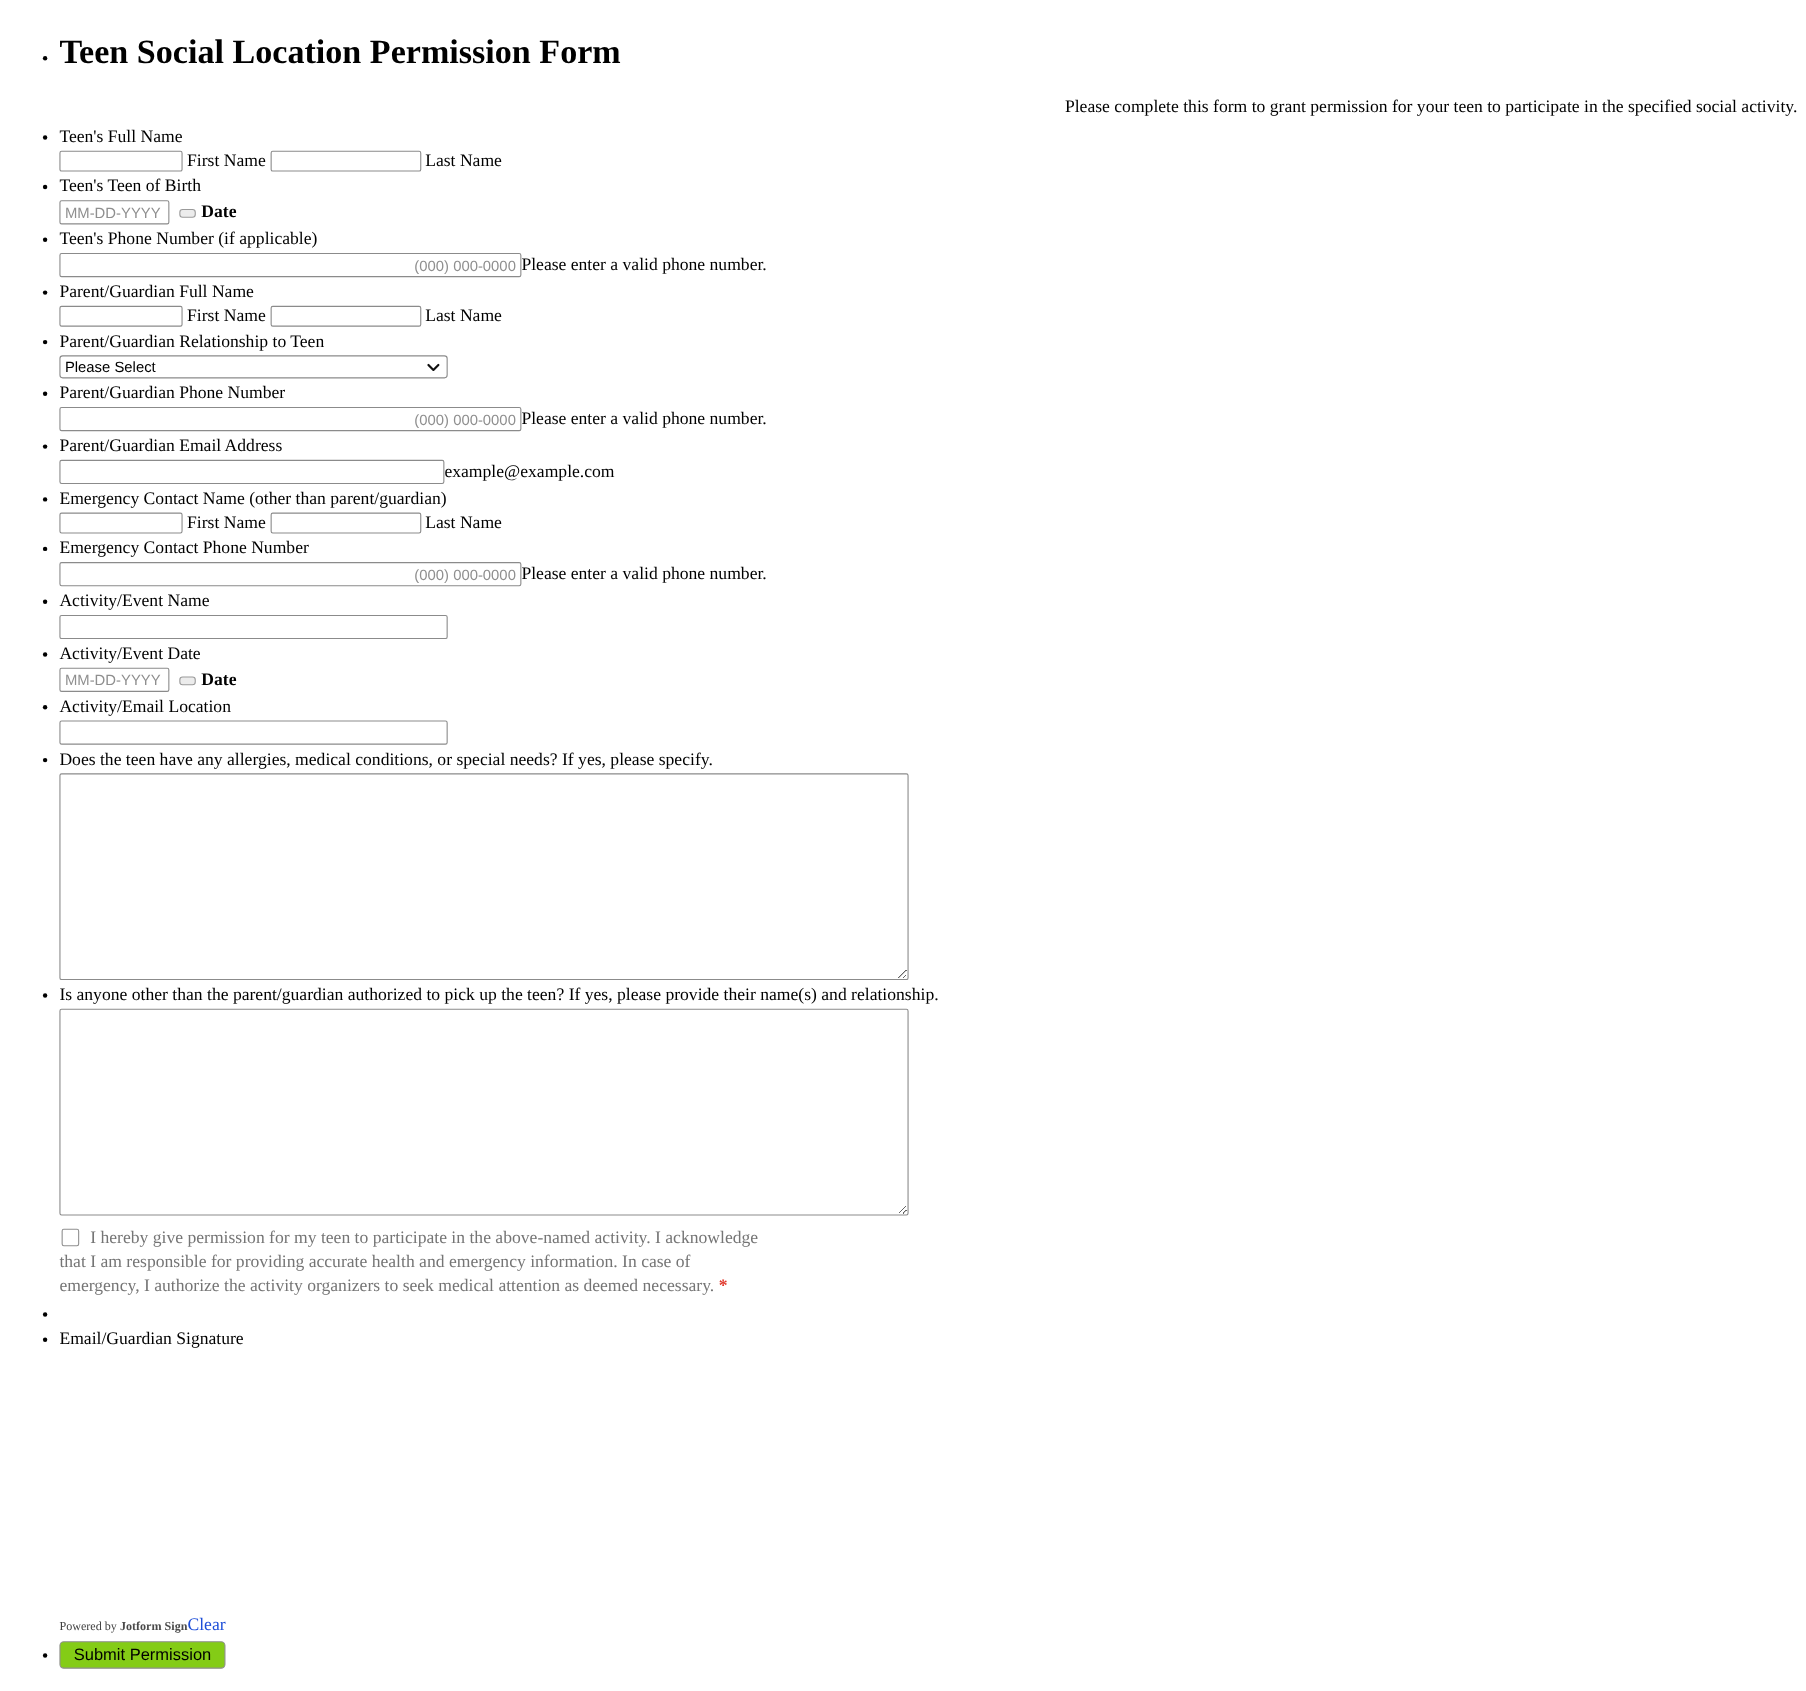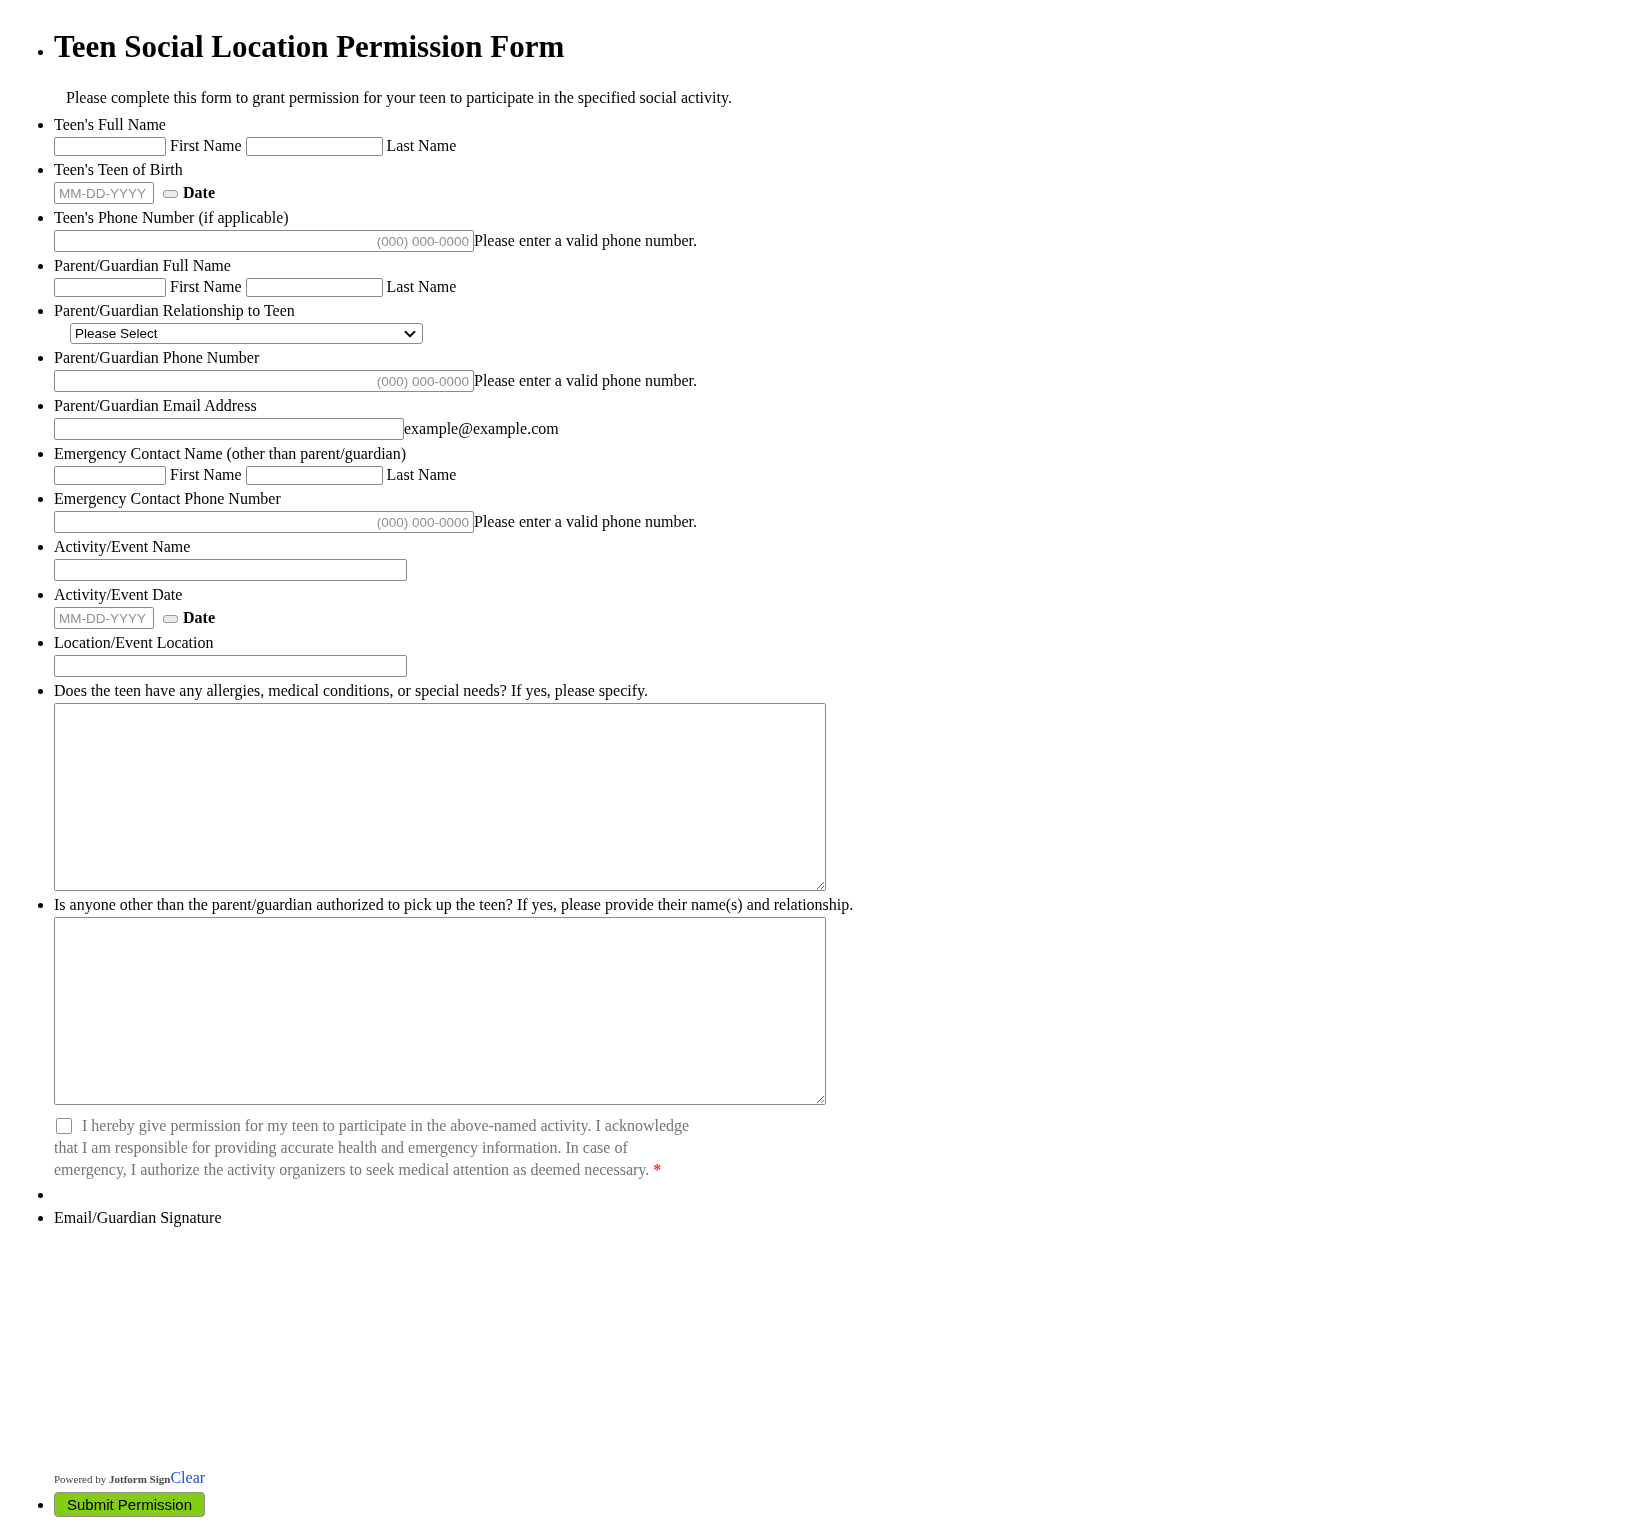--- a/index.html
+++ b/index.html
@@ -30,20 +30,21 @@
   }
   h1.page-title {
     font-size: 31px;
     font-weight: bold;
     margin: 21px 0 24px 0;
     font-family: "Liberation Serif", serif;
     letter-spacing: 0px;
   }
   .intro {
     margin: 0 0 9px 12px;
+    text-align: right;
   }
   .q-label {
     margin: 0 0 3px 0;
   }
   .q-row {
     margin: 0;
     white-space: nowrap;
   }
   input.ti {
     font-family: "Liberation Sans", sans-serif;
@@ -84,21 +85,20 @@
     height: 6px;
     border: 1px solid #9a9a9a;
     border-radius: 3px;
     background: #ececec;
     margin-left: 5px;
     margin-right: 1px;
   }
   .select-wrap {
     position: relative;
     display: inline-block;
-    margin-left: 16px;
   }
   select.dd {
     appearance: none;
     -webkit-appearance: none;
     width: 353px;
     height: 21px;
     font-family: "Liberation Sans", sans-serif;
     font-size: 13.5px;
     color: #000;
     border: 1px solid #8b8b8b;
@@ -302,21 +302,21 @@
   <li>
     <div class="q-label">Activity/Event Date</div>
     <div class="q-row">
       <input type="text" class="ti input-date" placeholder="MM-DD-YYYY" style="">
       <span class="cal-icon"></span>
       <span class="sub-label bold-label">Date</span>
     </div>
   </li>
 
   <li>
-    <div class="q-label">Location/Event Location</div>
+    <div class="q-label">Activity/Email Location</div>
     <div class="q-row">
       <input type="text" class="ti input-text" style="">
     </div>
   </li>
 
   <li>
     <div class="q-label">Does the teen have any allergies, medical conditions, or special needs? If yes, please specify.</div>
     <textarea class="ta" style=""></textarea>
   </li>
 

